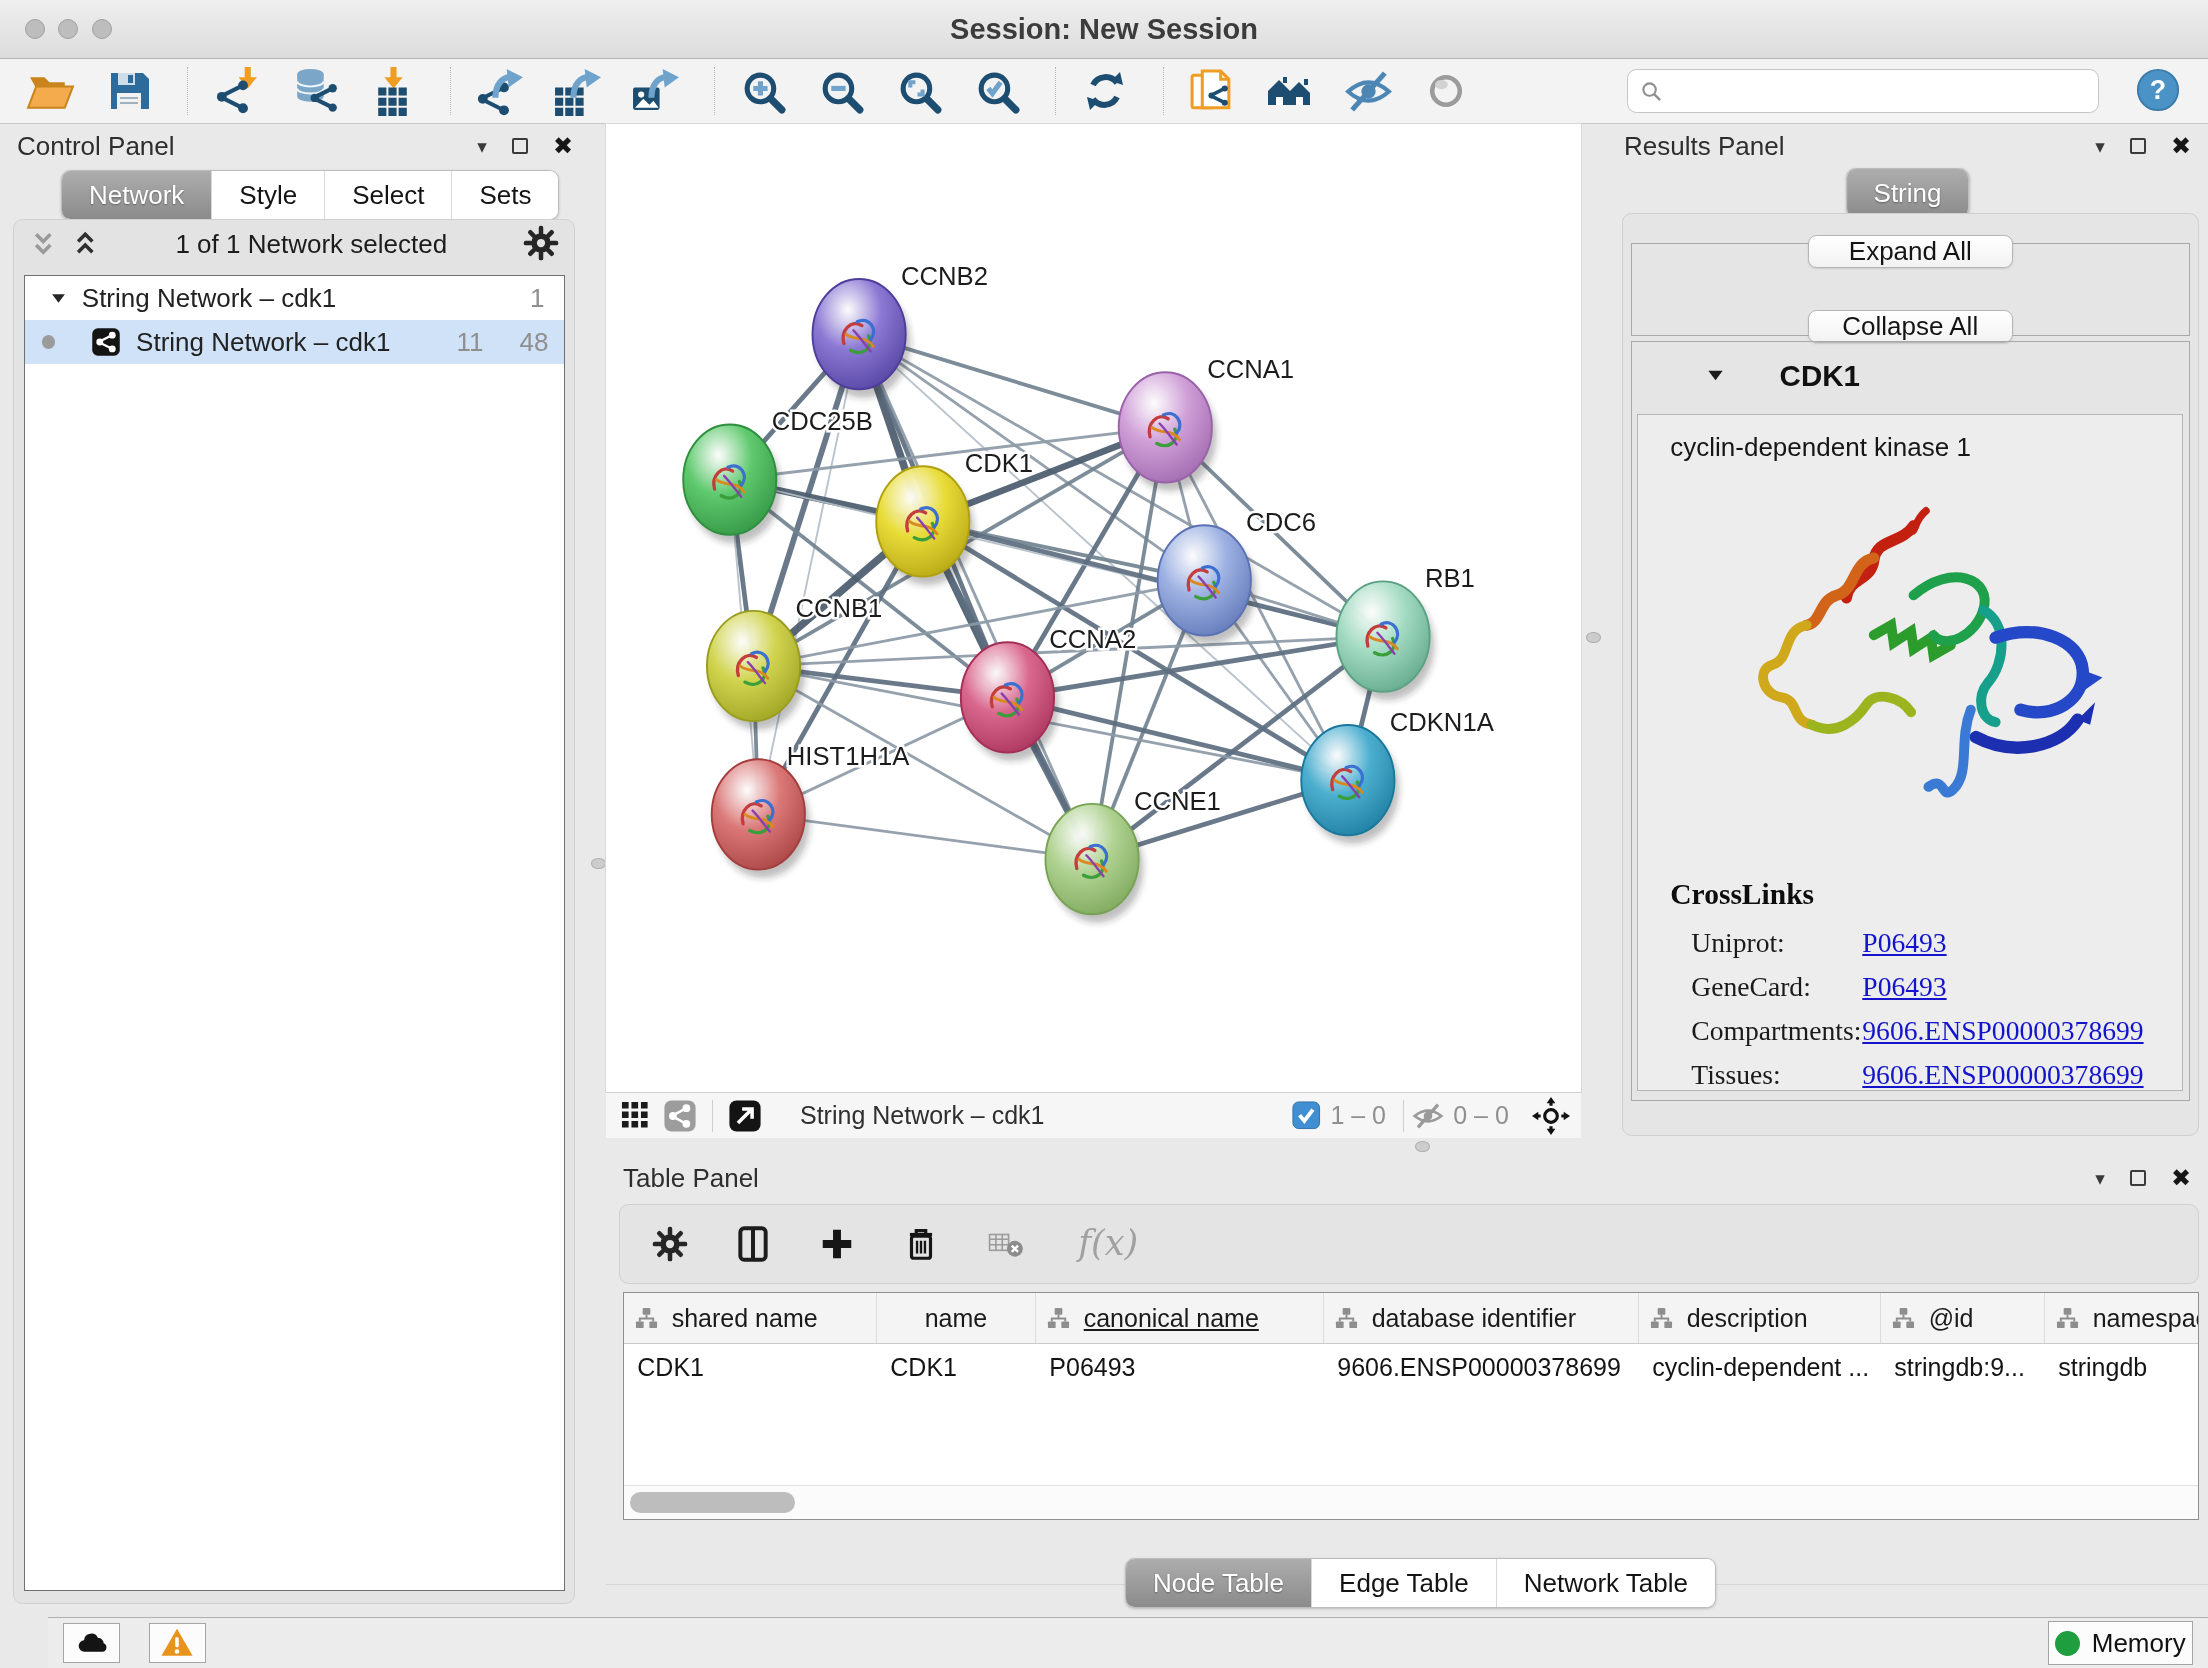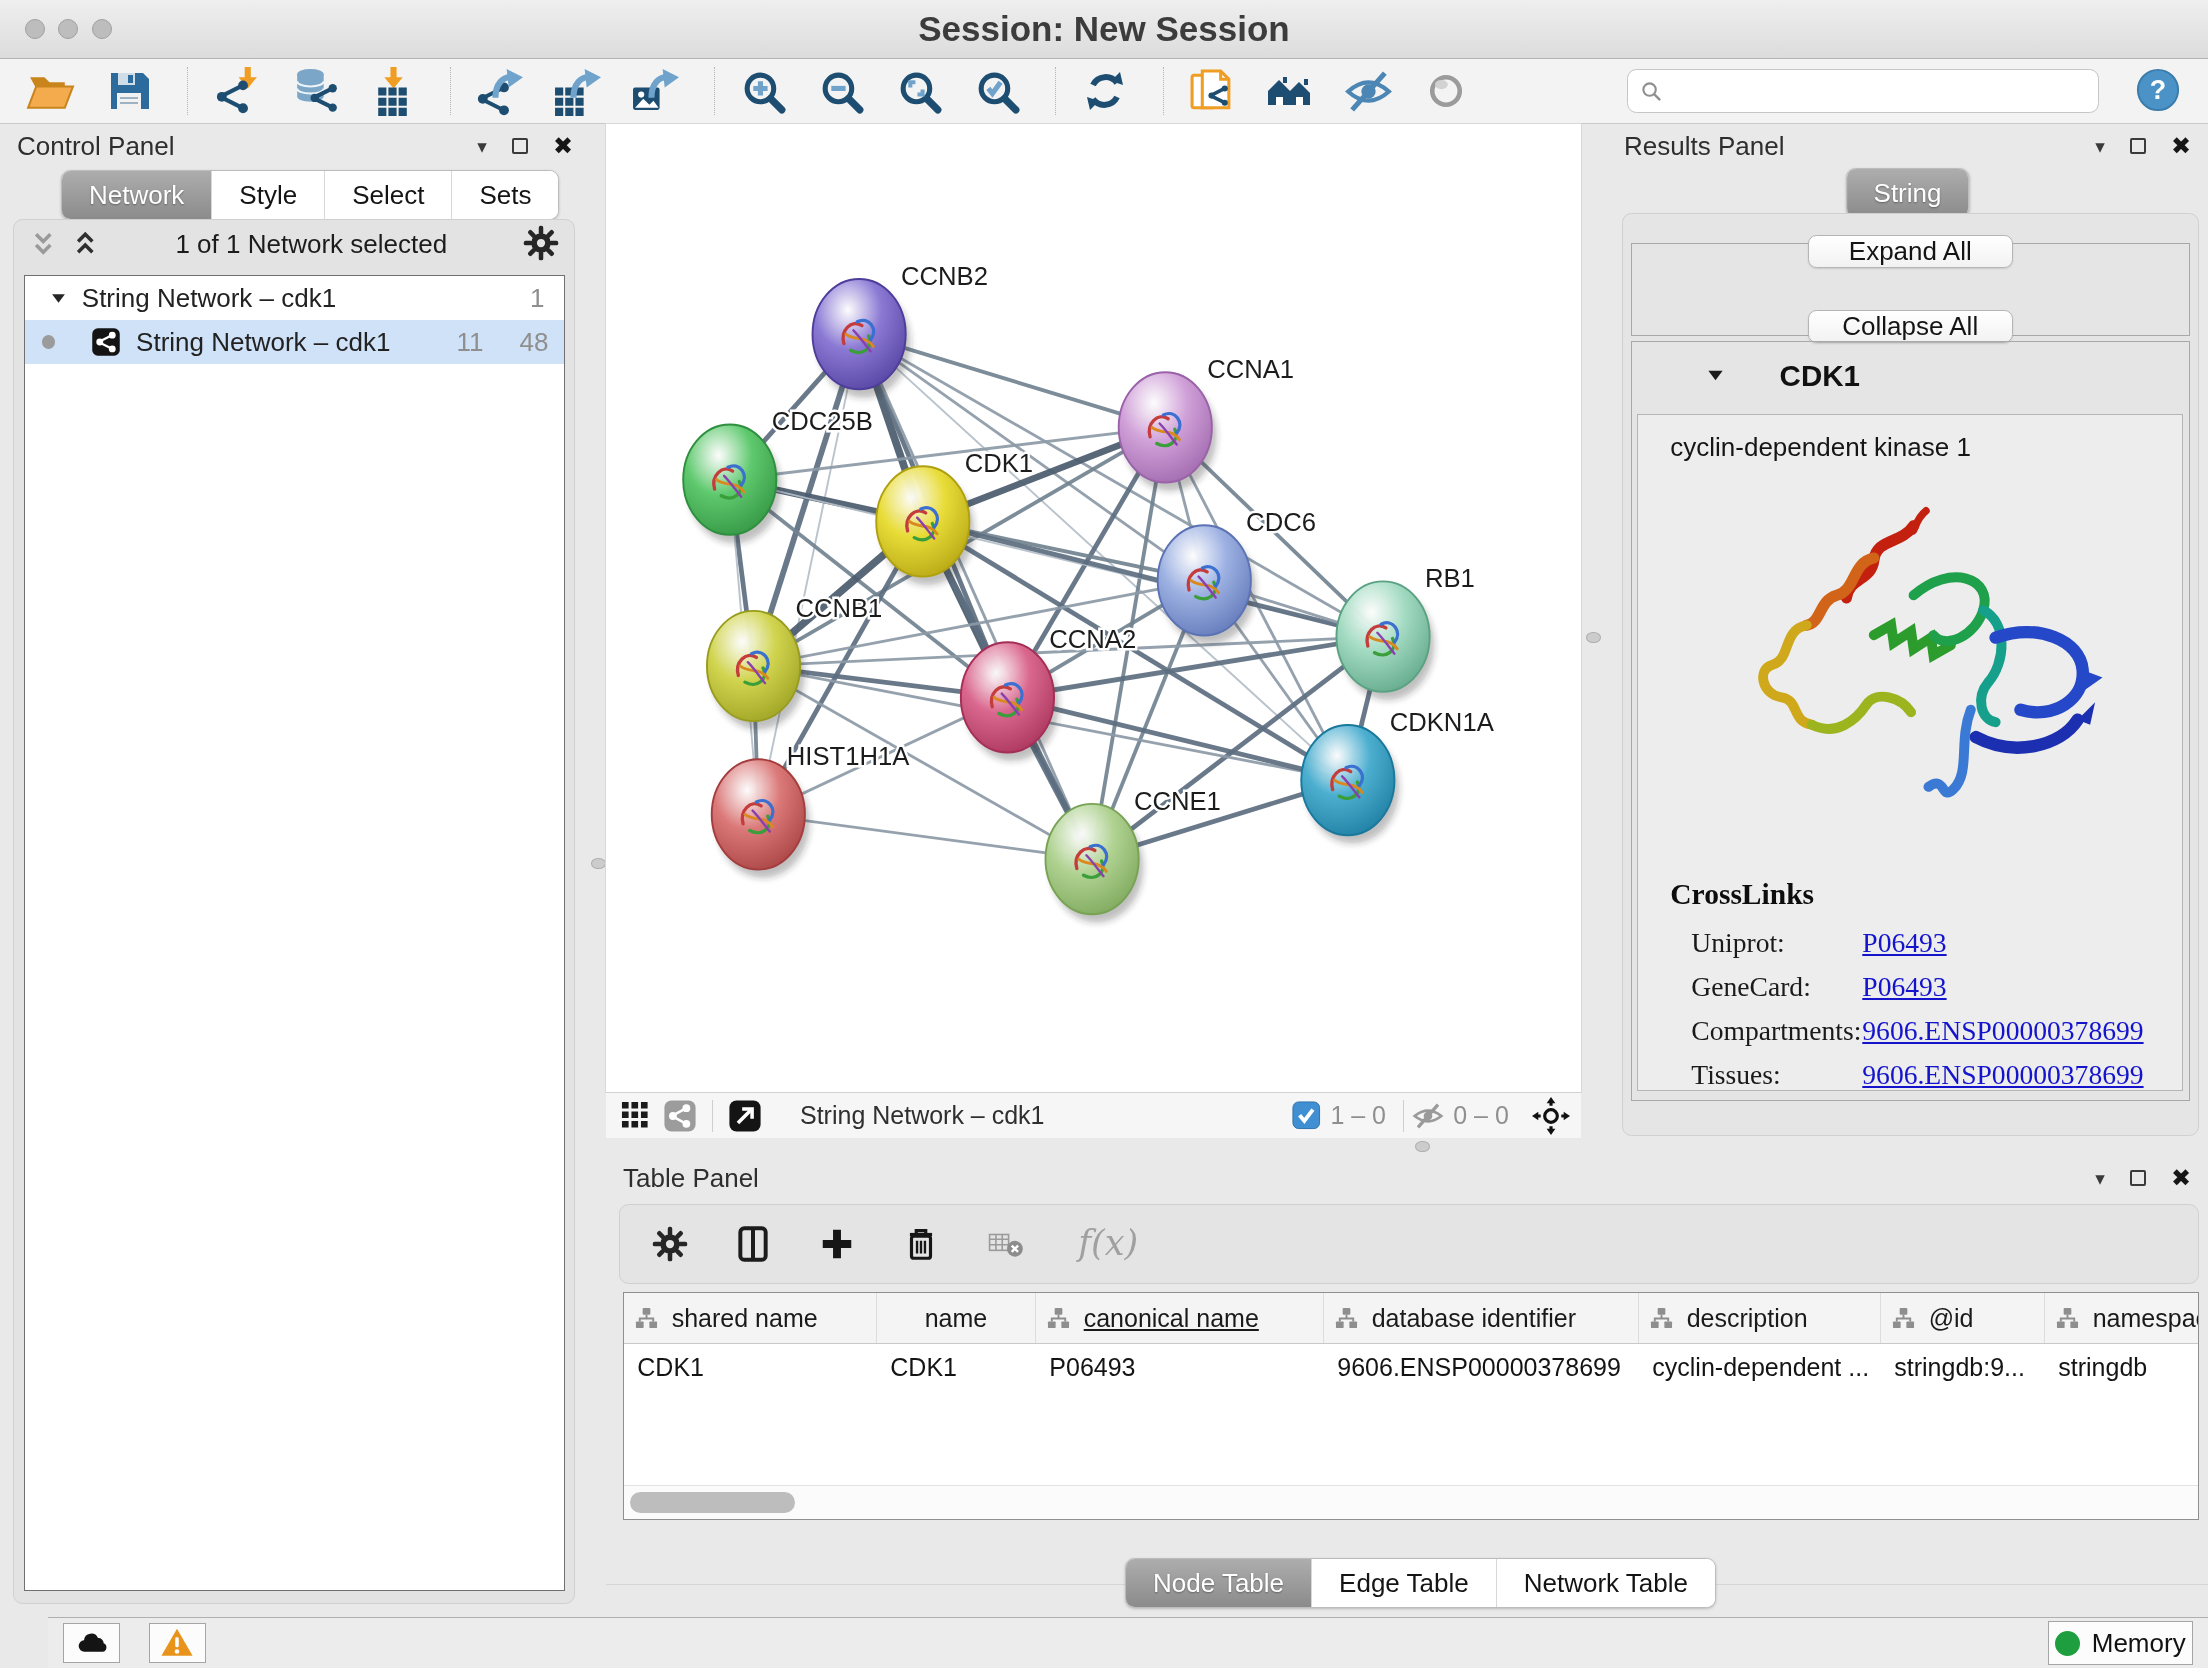--- a/index.html
+++ b/index.html
@@ -8,21 +8,21 @@
     position: relative; width: 2208px; height: 1668px;
     background:#e9e9e9; overflow:hidden;
     font-family:"Liberation Sans", sans-serif; color:#222;
   }
   
   .titlebar { position:absolute; left:0; top:0; right:0; height:59px;
     background:linear-gradient(#efefef,#dcdcdc); border-bottom:1px solid #b4b4b4;
     display:flex; align-items:center; }
   .tl-group { position:absolute; left:25px; top:19px; display:flex; gap:13.3px; }
   .tl { width:20px; height:20px; border-radius:50%; background:#bdbdbd; border:1px solid #a0a0a0; }
-  .win-title { width:100%; text-align:center; font-size:35px; font-weight:600; color:#3c3c3c; }
+  .win-title { width:100%; text-align:center; font-size:29px; font-weight:600; color:#3c3c3c; }
   
   .toolbar { position:absolute; left:0; top:59px; right:0; height:65px;
     background:#f3f3f3; border-bottom:1px solid #c9c9c9;
     display:flex; align-items:center; padding:0 23px; }
   .tb-groups { display:flex; align-items:center; }
   .tb-btn { width:55px; height:55px; border:none; background:none; display:flex;
     align-items:center; justify-content:center; margin-right:23px; }
   .tb-sep { width:0; height:48px; border-left:1.9px dotted #b5b5b5; margin:0 21px 0 7.6px; }
   .searchbox { margin-left:auto; width:472px; height:44px; background:#fff;
     border:1.9px solid #c6c6c6; border-radius:9.5px; display:flex; align-items:center; padding:0 11.4px; }

